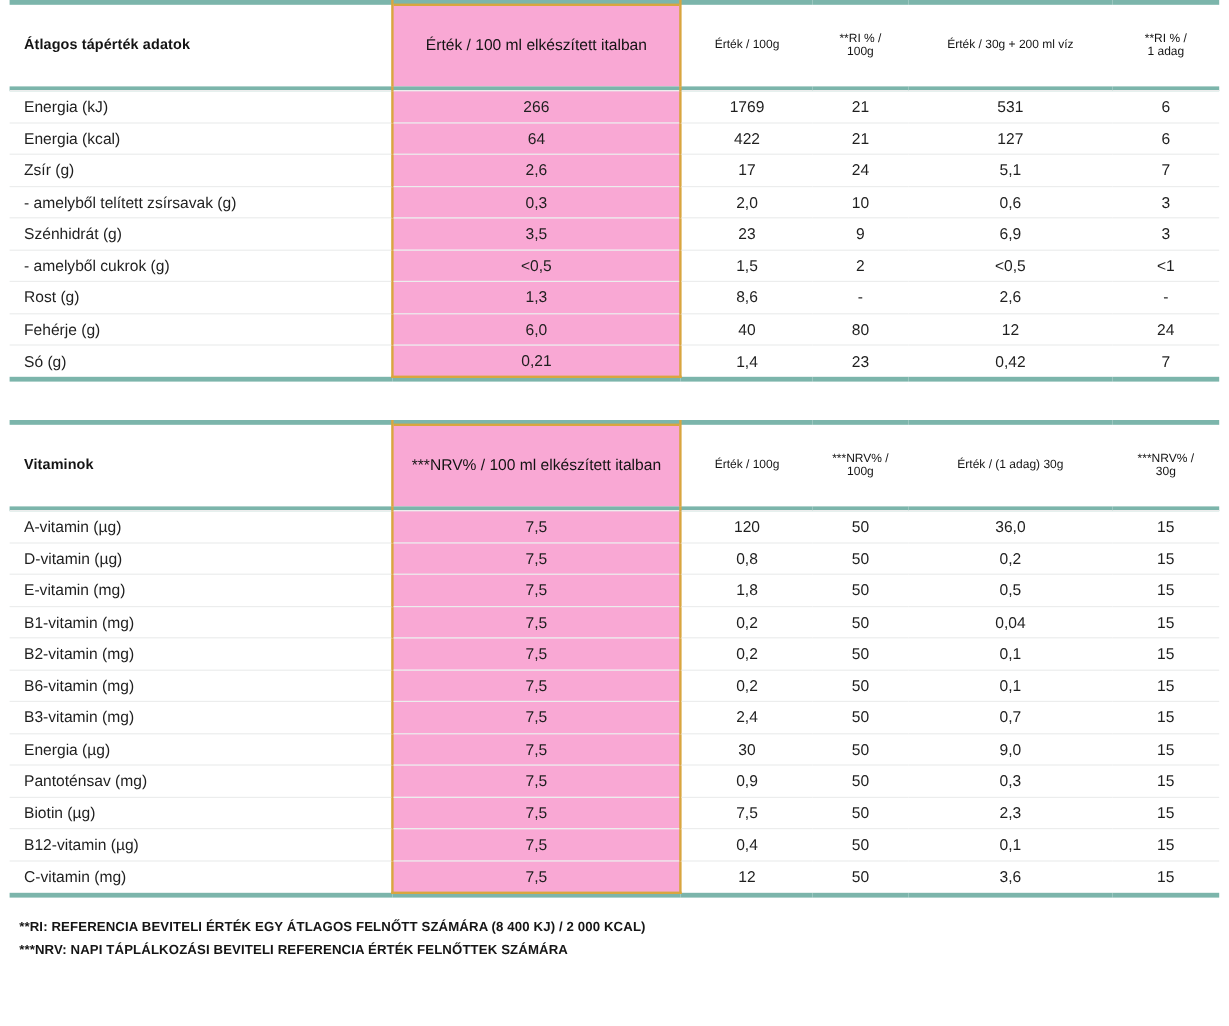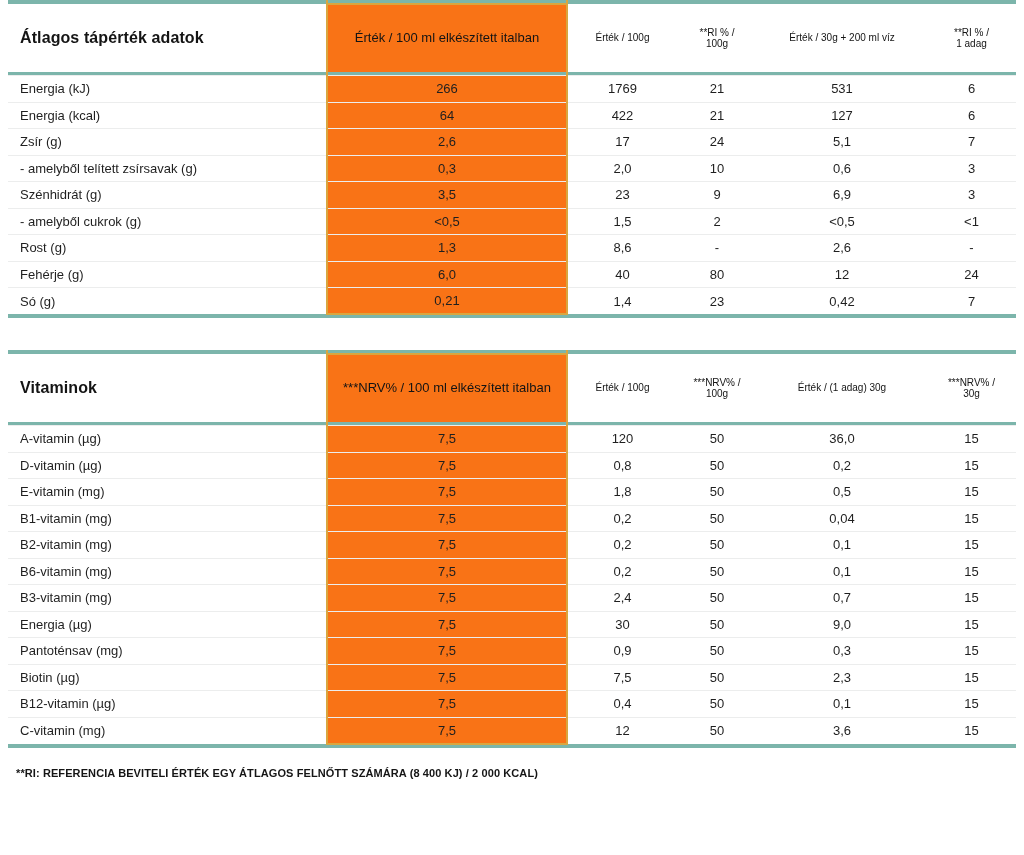--- a/index.html
+++ b/index.html
@@ -52,21 +52,21 @@
     font-size: 10px;
     font-weight: bold;
     text-align: center;
     line-height: 1.15;
     color: #141414;
     padding: 2px 4px;
     box-sizing: border-box;
   }
   .hdr-row td.hdr-title {
     text-align: left;
-    font-size: 16px;
+    font-size: 12px;
     font-weight: bold;
     padding-left: 12px;
     letter-spacing: .1px;
   }
   .hdr-row td.hdr-featured {
     font-size: 13px;
     font-weight: normal;
   }
   .hdr-row td.hdr-plain {
     font-weight: normal;
@@ -89,21 +89,21 @@
     font-size: 13px;
   }
   .data-row:first-of-type td {
     border-top: 0;
   }
 
   
   .feat {
     border-left: 2px solid #d9a63f !important;
     border-right: 2px solid #d9a63f !important;
-    background: #f97316;
+    background: #f9a8d4;
   }
   .hdr-row td.feat {
     border-top: 2px solid #d9a63f !important;
   }
   .data-row.last-row td.feat {
     border-bottom: 2px solid #d9a63f !important;
   }
   .rule-row td.feat-rule {
     border-left: 2px solid #d9a63f;
     border-right: 2px solid #d9a63f;
@@ -407,15 +407,16 @@
         <td></td>
         <td></td>
         <td></td>
         <td></td>
       </tr>
     </tbody>
   </table>
 
   <div class="footnotes">
     <div class="footnote">**RI: REFERENCIA BEVITELI ÉRTÉK EGY ÁTLAGOS FELNŐTT SZÁMÁRA (8 400 kJ) / 2 000 kcal)</div>
+    <div class="footnote">***NRV: NAPI TÁPLÁLKOZÁSI BEVITELI REFERENCIA ÉRTÉK FELNŐTTEK SZÁMÁRA</div>
   </div>
 
 </div>
 
 </body></html>

